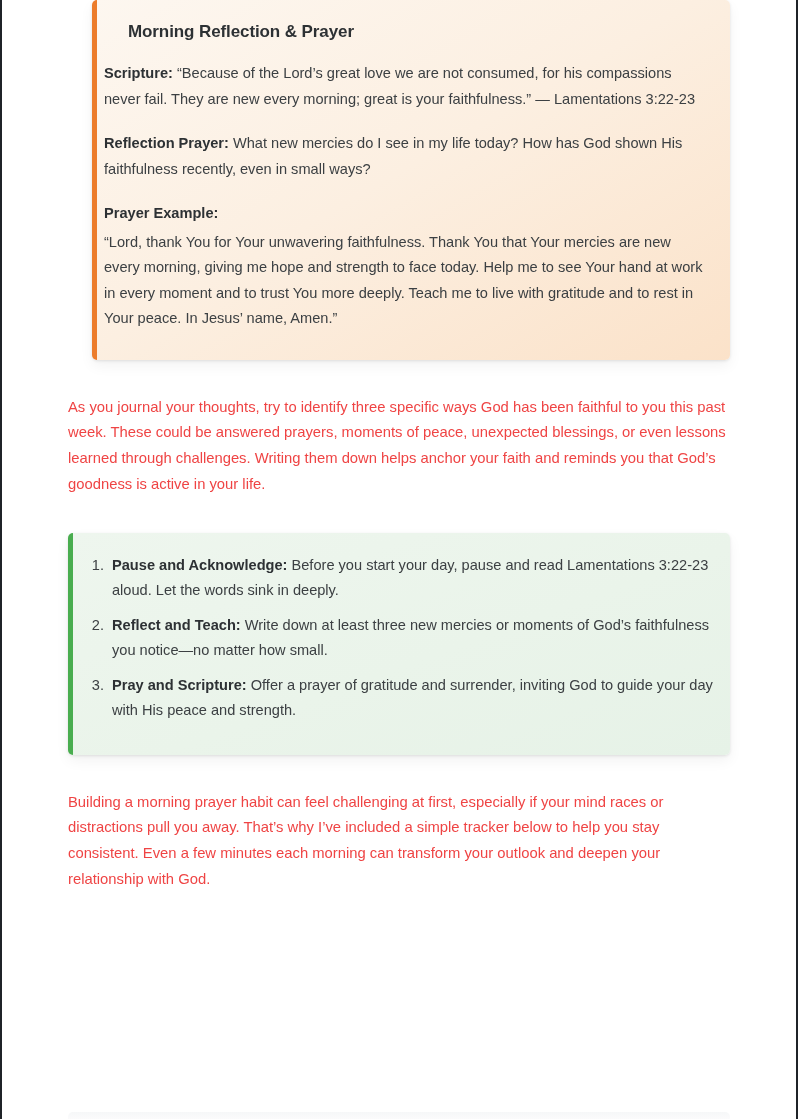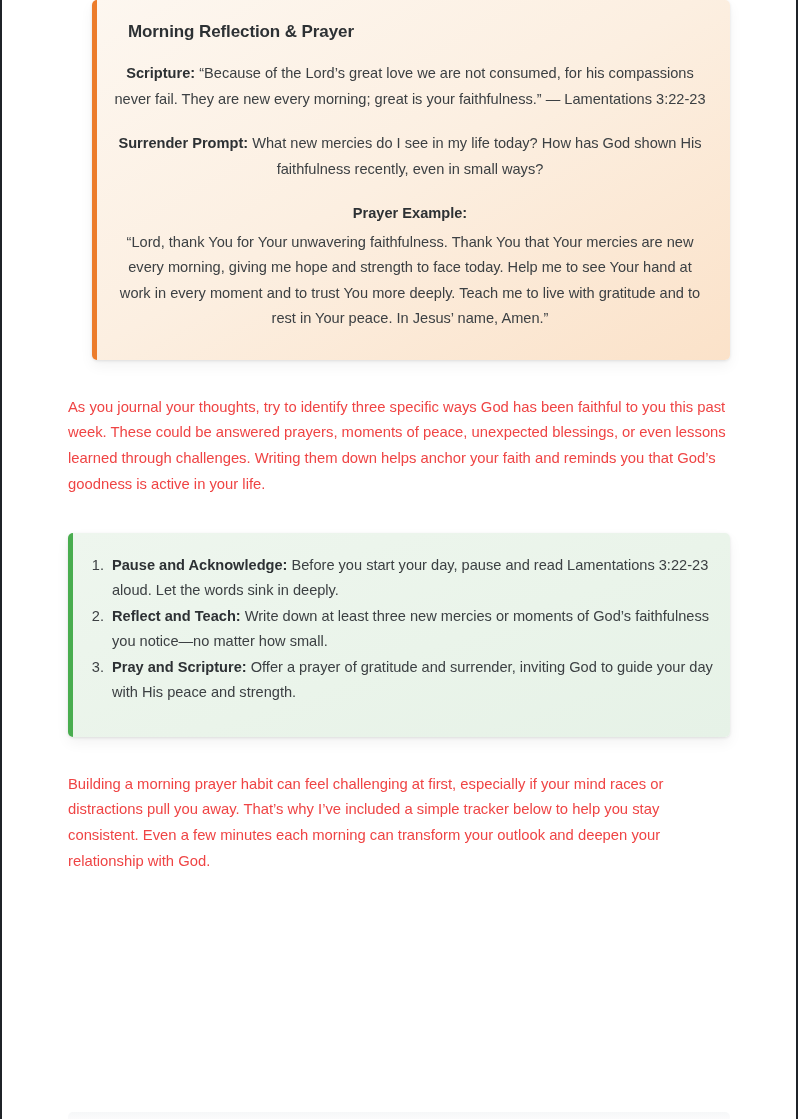--- a/index.html
+++ b/index.html
@@ -57,22 +57,21 @@
     background: linear-gradient(150deg, #fdf7f0 0%, #fcefe1 48%, #fbe2c9 100%);
     margin-left: 24px;
   }
   .callout-orange .accent { background: #ec7c2b; }
   .callout-green {
     background: linear-gradient(160deg, #eef6ee 0%, #eaf4ea 55%, #e6f2e7 100%);
   }
   .callout-green .accent { background: #49ad4f; }
 
   .callout-body {
-    padding: 0 22px 0 20px;
-    text-align: center;
+    padding: 0 22px 0 12px;
   }
 
   .callout-title {
     font-size: 17px;
     font-weight: bold;
     color: #2d3134;
     margin: 0;
     letter-spacing: -0.1px;
   }
   .title-orange {
@@ -93,21 +92,21 @@
   .callout-p b { font-weight: bold; color: #2d3134; }
 
   
   ol.steps {
     margin: 20px 0 0 0;
     padding: 0 10px 0 40px;
     font-size: 14.6px;
     line-height: 25.5px;
   }
   ol.steps li {
-    margin: 0 0 0 0;
+    margin: 9px 0 0 0;
     padding-left: 4px;
   }
   ol.steps li b { font-weight: bold; color: #2d3134; }
 
   
   p.body-p {
     font-size: 14.8px;
     line-height: 25.8px;
     color: #ef4444;
     margin: 0;
@@ -141,21 +140,21 @@
 
     <section class="callout callout-orange">
       <div class="accent"></div>
 
       <h3 class="callout-title title-orange">Morning Reflection &amp; Prayer</h3>
 
       <div class="callout-body">
 
         <p class="callout-p"><b>Scripture:</b> <span>“Because of the Lord’s great love we are not consumed, for his compassions never fail. They are new every morning; great is your faithfulness.” — Lamentations 3:22-23</span></p>
 
-        <p class="callout-p"><b>Surrender Prompt:</b> <span>What new mercies do I see in my life today? How has God shown His faithfulness recently, even in small ways?</span></p>
+        <p class="callout-p"><b>Reflection Prayer:</b> <span>What new mercies do I see in my life today? How has God shown His faithfulness recently, even in small ways?</span></p>
 
         <p class="callout-p"><b>Prayer Example:</b></p>
 
         <p class="callout-p tight">“Lord, thank You for Your unwavering faithfulness. Thank You that Your mercies are new every morning, giving me hope and strength to face today. Help me to see Your hand at work in every moment and to trust You more deeply. Teach me to live with gratitude and to rest in Your peace. In Jesus’ name, Amen.”</p>
 
         <div class="gap-1"></div>
       </div>
     </section>
 
     <div class="gap-2"></div>

